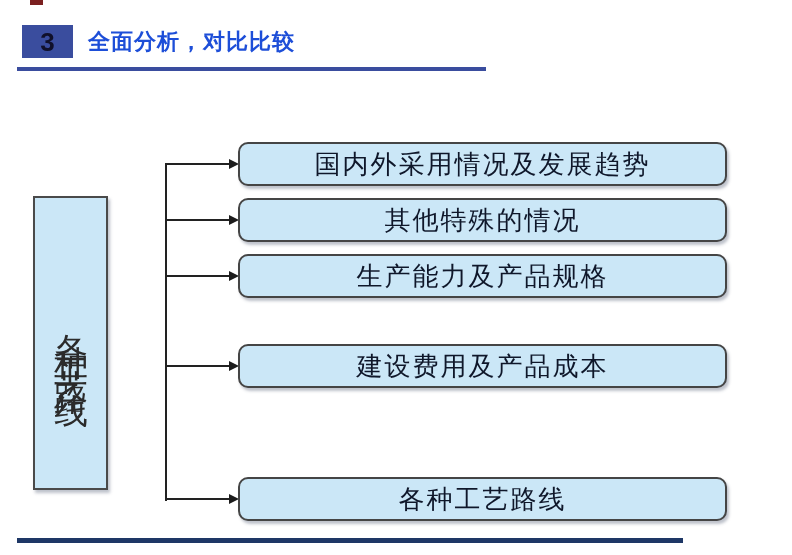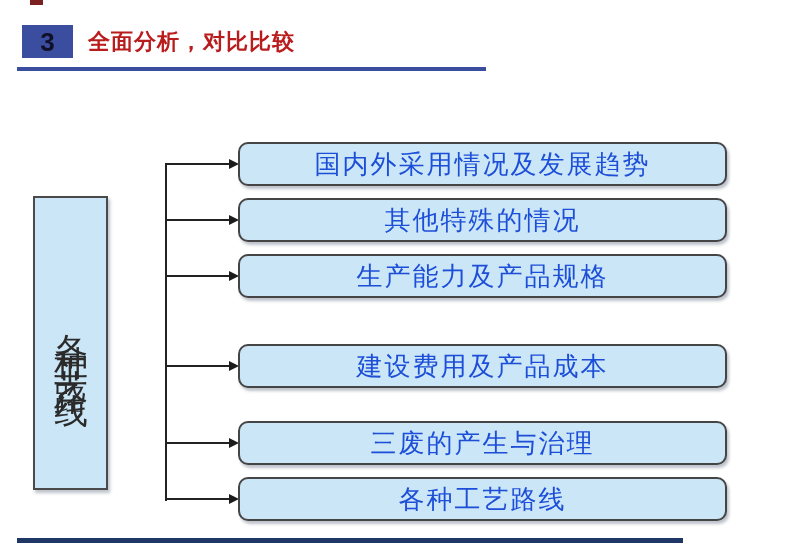--- a/index.html
+++ b/index.html
@@ -8,21 +8,21 @@
   .page { position:relative; width:792px; height:555px; background:#ffffff; }
 
   
   .artifact { position:absolute; left:30px; top:0; width:13px; height:5px; background:#7b2020; }
 
   
   .num-box { position:absolute; left:22px; top:25px; width:51px; height:33px;
              background:#3a4d9e; display:flex; align-items:center; justify-content:center; }
   .num-box span { color:#10102a; font-size:26px; font-weight:bold; line-height:1; }
   .title { position:absolute; left:88px; top:25px; height:33px; line-height:33px;
-           font-size:22px; font-weight:bold; color:#b91c1c; letter-spacing:1px; white-space:nowrap; }
+           font-size:22px; font-weight:bold; color:#1d4ed8; letter-spacing:1px; white-space:nowrap; }
   .rule { position:absolute; left:17px; top:67px; width:469px; height:4px; background:#3a4d9e; }
 
   
   .diagram { position:absolute; left:0; top:0; width:792px; height:555px; }
   .root-box { position:absolute; left:33px; top:196px; width:75px; height:294px;
               background:#cbe7f7; border:2px solid #4a4a4a;
               box-shadow:2px 3px 3px rgba(110,120,140,0.45);
               display:flex; align-items:center; justify-content:center; }
   .vtext { writing-mode:vertical-rl; text-orientation:upright;
            font-family:"Liberation Serif","DejaVu Serif",serif;
@@ -34,21 +34,21 @@
   .branch-line { position:absolute; left:166px; top:21px; width:64px; height:2px; background:#222222; }
   .row.main .branch-line { left:108px; width:122px; }
   .arrowhead { position:absolute; left:229px; top:17px; width:0; height:0;
                border-top:5px solid transparent; border-bottom:5px solid transparent;
                border-left:10px solid #1c1c1c; }
   .node { position:absolute; left:238px; top:0; width:489px; height:44px;
           background:#cbe7f7; border:2px solid #454545; border-radius:10px;
           box-shadow:2px 3px 3px rgba(110,120,140,0.45);
           display:flex; align-items:center; justify-content:center; }
   .node span { font-family:"Liberation Serif","DejaVu Serif",serif;
-               font-size:26px; color:#1d4ed8; letter-spacing:2px; white-space:nowrap; }
+               font-size:26px; color:#0f172a; letter-spacing:2px; white-space:nowrap; }
 
   .bottom-line { position:absolute; left:17px; top:538px; width:666px; height:5px; background:#1e3766; }
 </style>
 </head>
 <body>
 
 <div class="page">
 
   <div class="artifact"></div>
 
@@ -92,27 +92,20 @@
 
 
     <div class="row" style="top:344px">
       <div class="branch-line"></div>
       <div class="arrowhead"></div>
       <div class="node">
         <span>建设费用及产品成本</span>
       </div>
     </div>
 
-    <div class="row" style="top:421px">
-      <div class="branch-line"></div>
-      <div class="arrowhead"></div>
-      <div class="node">
-        <span>三废的产生与治理</span>
-      </div>
-    </div>
 
     <div class="row" style="top:477px">
       <div class="branch-line"></div>
       <div class="arrowhead"></div>
       <div class="node">
         <span>各种工艺路线</span>
       </div>
     </div>
 
   </div>

